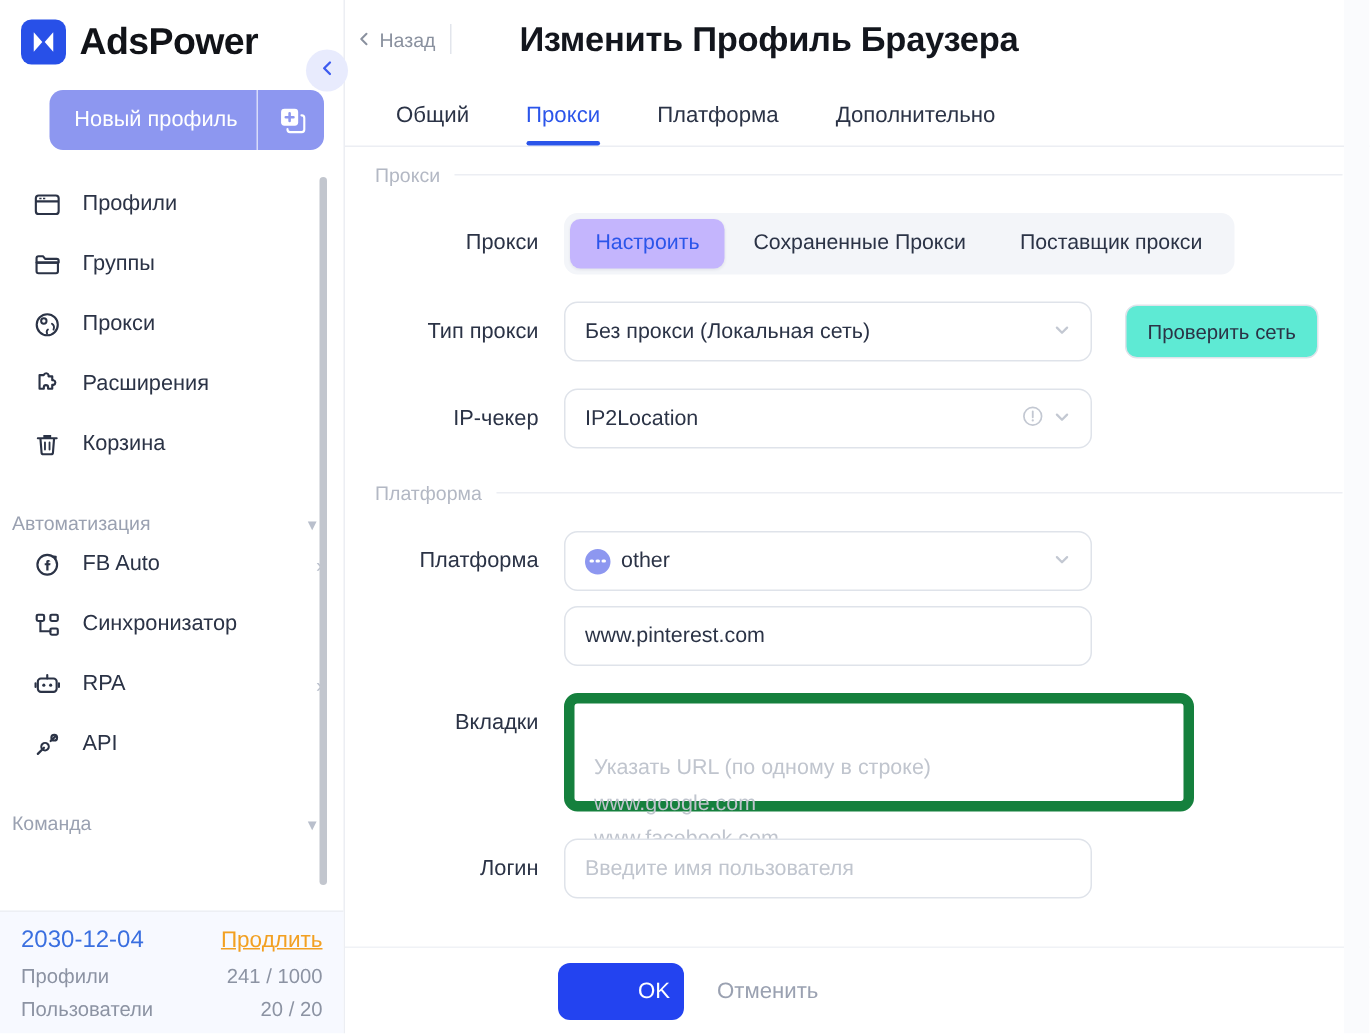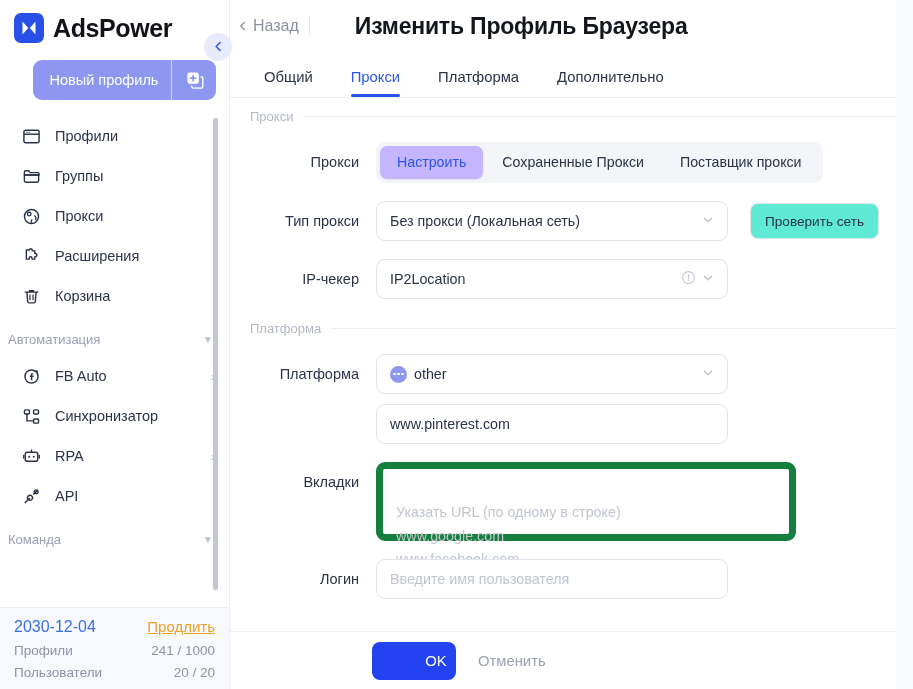--- a/index.html
+++ b/index.html
@@ -56,21 +56,21 @@
   .nav-item {
     height: 40px; display: flex; align-items: center;
     padding: 0 14px 0 20px; gap: 13px; cursor: pointer;
     position: relative;
   }
   .nav-ico { width: 22px; height: 22px; flex: 0 0 22px; display:flex; align-items:center; justify-content:center; }
   .nav-label { font-size: 14.5px; color: #2b3346; white-space: nowrap; }
   .nav-arrow { margin-left: auto; color: #b9bfcc; font-size: 13px; line-height: 1; }
 
   .group-head {
-    height: 34px; display: flex; align-items: center;
+    height: 34px; display: flex; align-items: flex-end;
     padding: 0 16px 0 8px; margin-top: 6px;
     font-size: 13px; color: #9aa1b1; cursor: pointer; gap: 36px;
   }
   .group-head .caret { margin-left: auto; color: #b9bfcc; font-size: 10px; }
 
   .sb-scrollbar {
     position: absolute; right: 11px; top: 118px;
     width: 5px; height: 472px; border-radius: 3px;
     background: #c2c6ce;
   }
@@ -99,21 +99,21 @@
   }
 
   
   .main { flex: 1; position: relative; height: 689px; background: #ffffff; display: flex; flex-direction: column; }
   .topbar {
     height: 52px; display: flex; align-items: center; gap: 10px;
     padding: 0 12px 0 8px; flex: 0 0 52px;
   }
   .back {
     display: flex; align-items: center; gap: 5px;
-    font-size: 16px; color: #8a919f; cursor: pointer;
+    font-size: 13px; color: #8a919f; cursor: pointer;
   }
   .divider-v { width: 1px; height: 20px; background: #e2e5ec; }
   .page-title { font-size: 23px; font-weight: bold; color: #13161d; letter-spacing: -0.2px; margin-left: 35px; }
 
   .tabs {
     height: 46px; display: flex; align-items: flex-end; gap: 2px;
     padding: 0 16px; border-bottom: 1px solid #eceef3; flex: 0 0 46px;
   }
   .tab {
     position: relative; padding: 0 18px 12px 18px;

